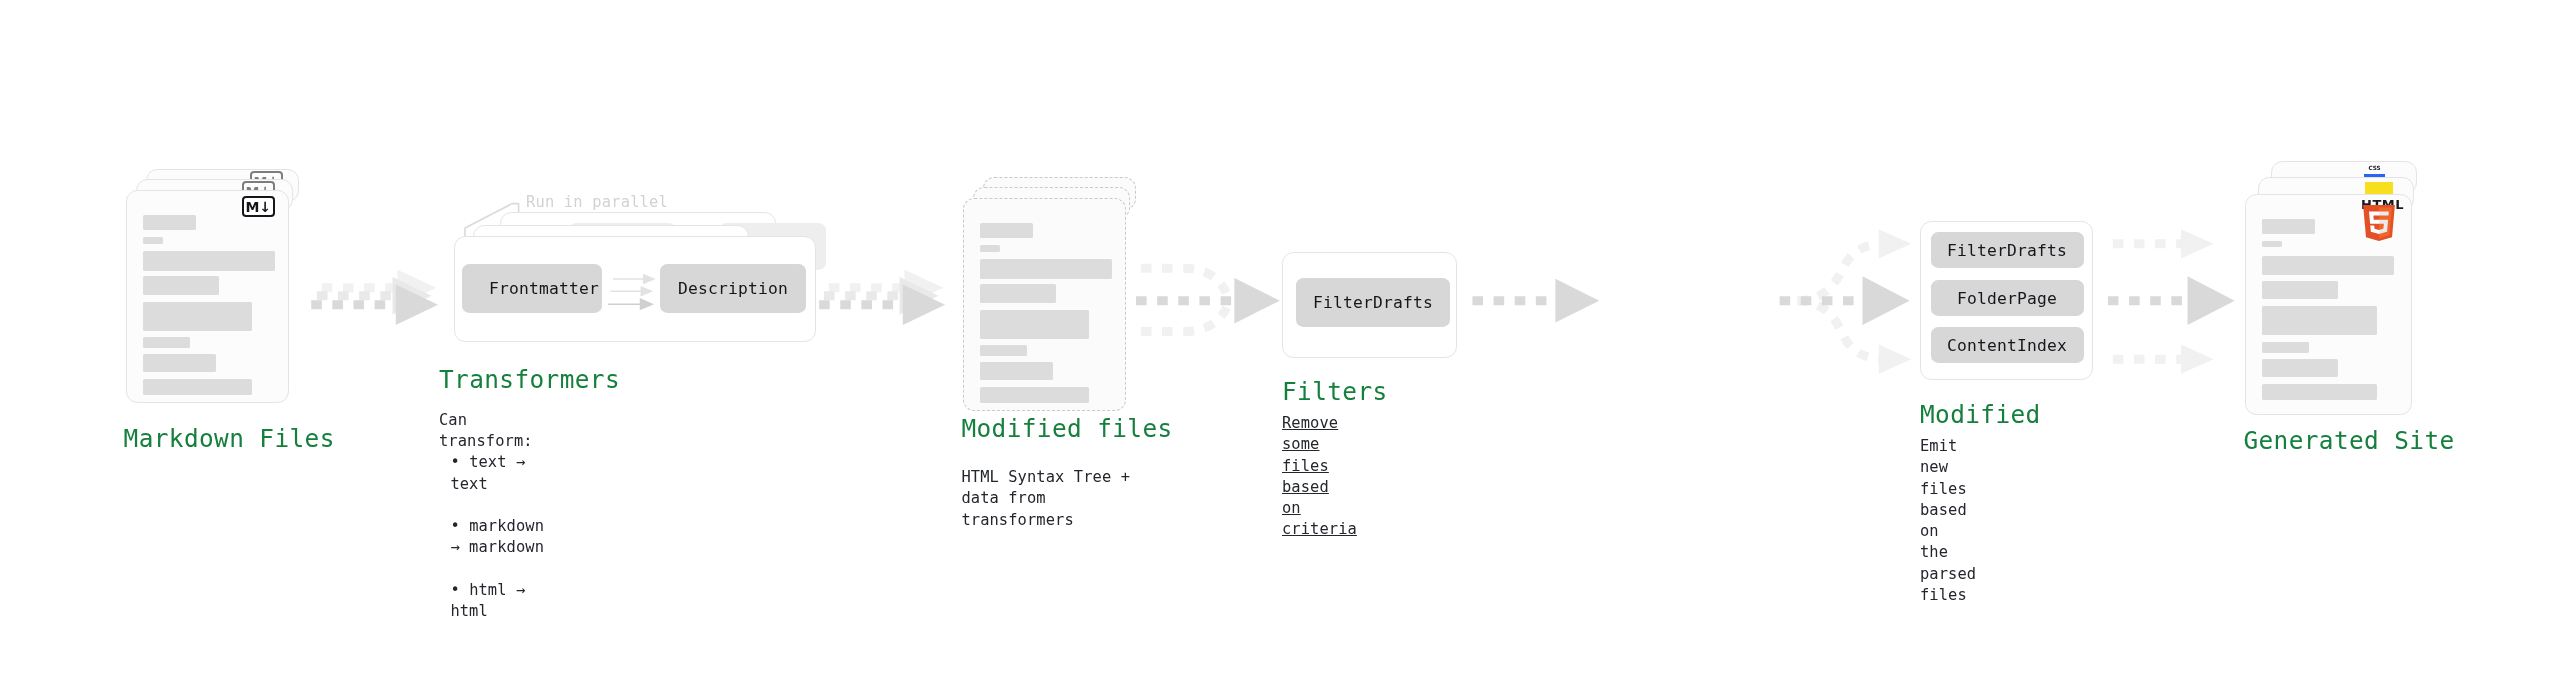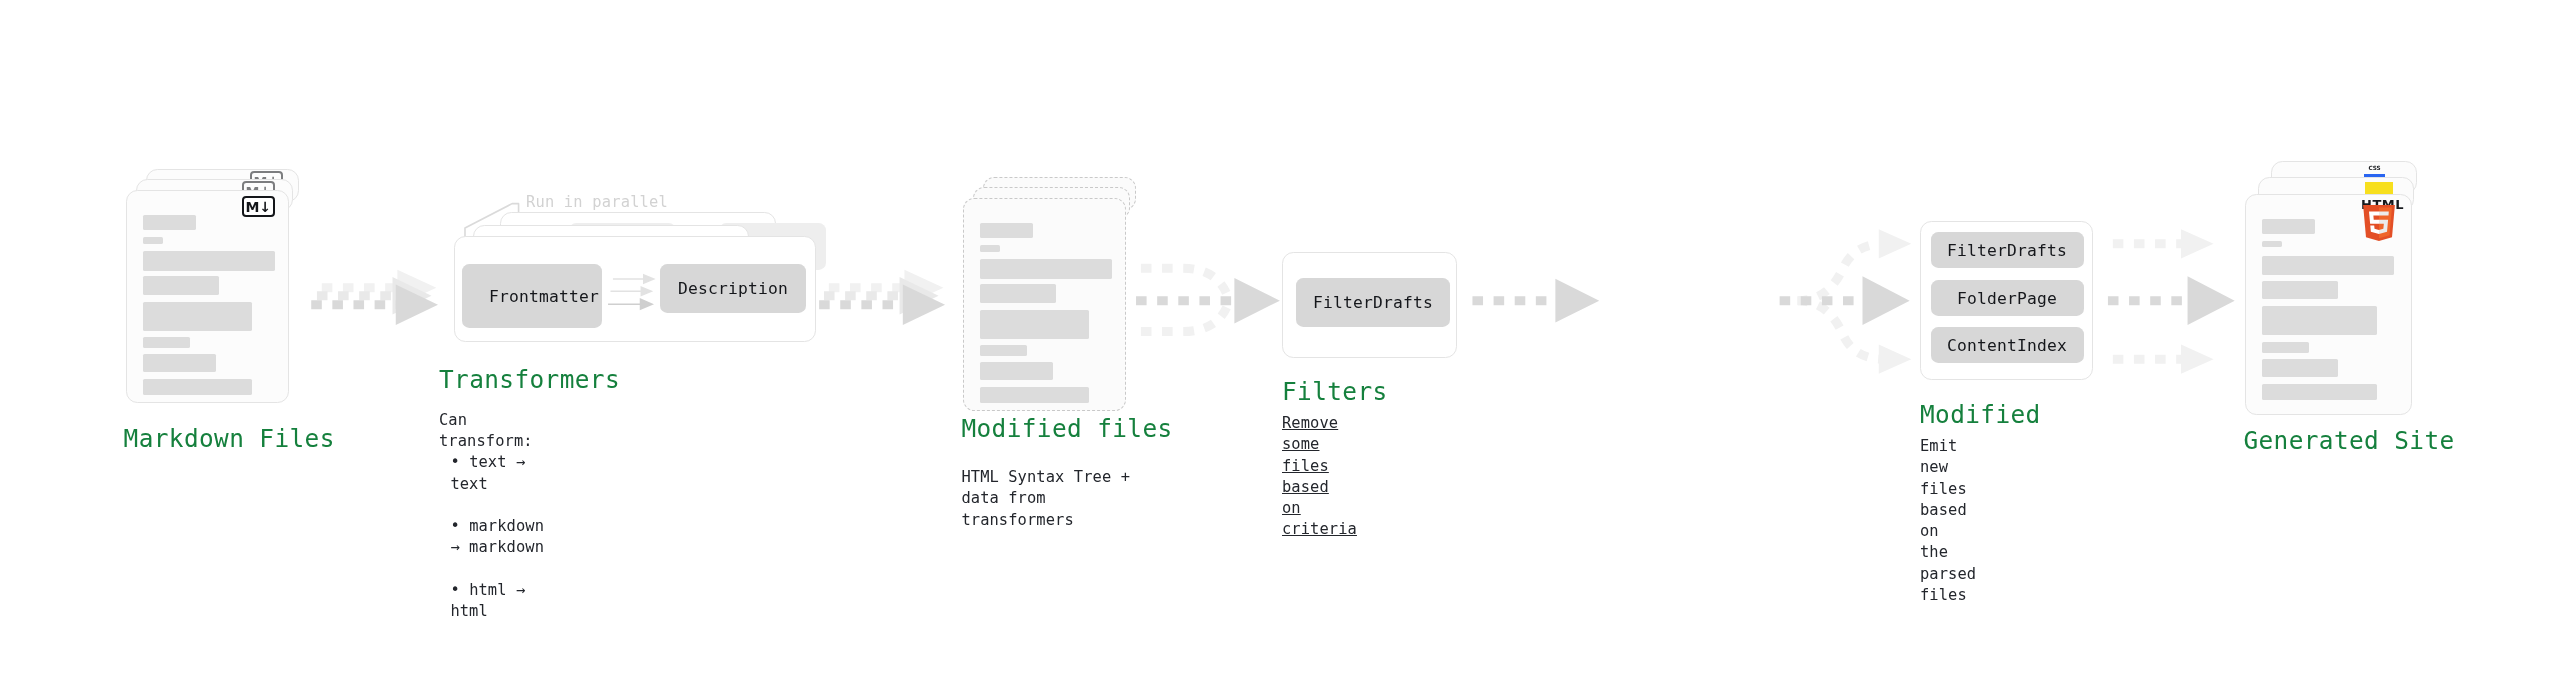--- a/index.html
+++ b/index.html
@@ -189,21 +189,21 @@
           <polygon points="252,118 264,123 252,128"></polygon>
         <line x1="211" y1="138" x2="251" y2="138"></line>
           <polygon points="249,133 261,138 249,143"></polygon>
       </g>
       <g stroke="#cfcfcf" stroke-width="2" fill="#cfcfcf">
         <line x1="208" y1="154" x2="250" y2="154"></line>
           <polygon points="248,148 262,154 248,160"></polygon>
       </g>
     </svg>
 
-    <div class="pill" style="left:23px;top:85px;width:140px;height:64px;padding-left:24px;">Frontmatter</div>
+    <div class="pill" style="left:23px;top:85px;width:140px;height:49px;padding-left:24px;">Frontmatter</div>
     <div class="pill" style="left:221px;top:85px;width:146px;height:49px;">Description</div>
 
     <div class="title" style="position:absolute;left:0;top:189px;">Transformers</div>
 
     <div class="sub" style="position:absolute;left:0;top:231px;">Can transform:</div>
     <div style="position:absolute;left:11.4px;top:252px;">
       <div class="sub">
         <span>•&nbsp;</span><span>text → text</span>
       </div>
       <div class="sub">

